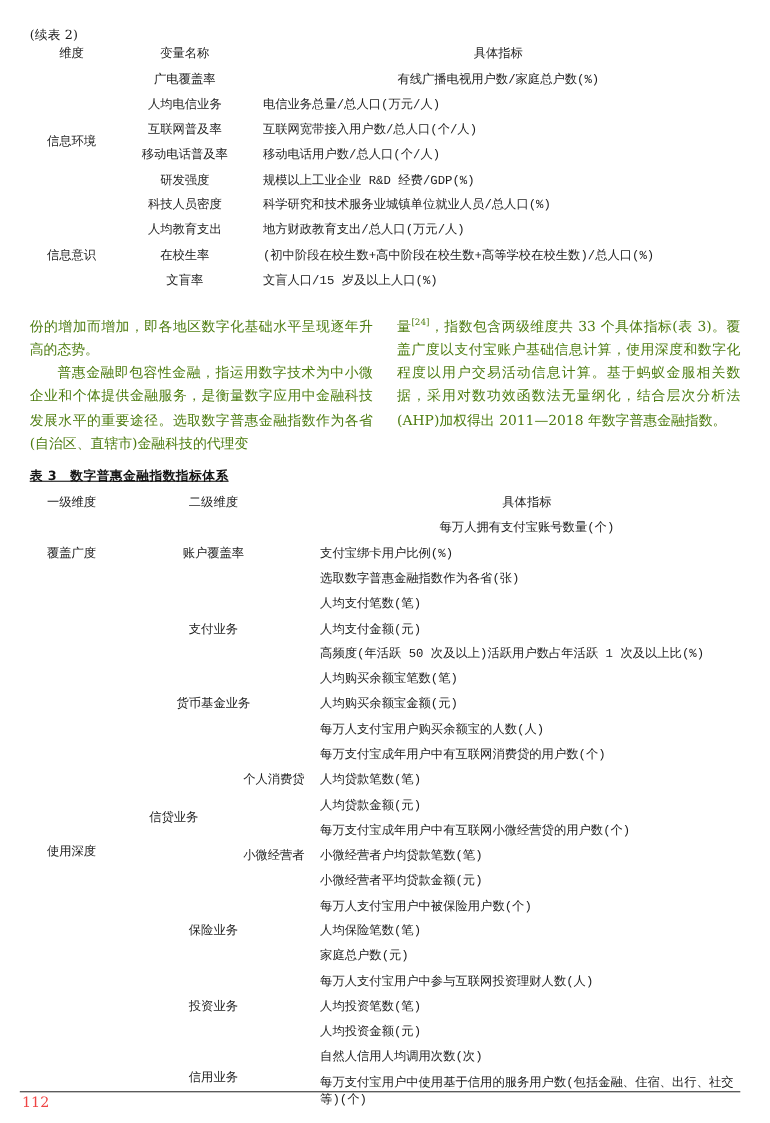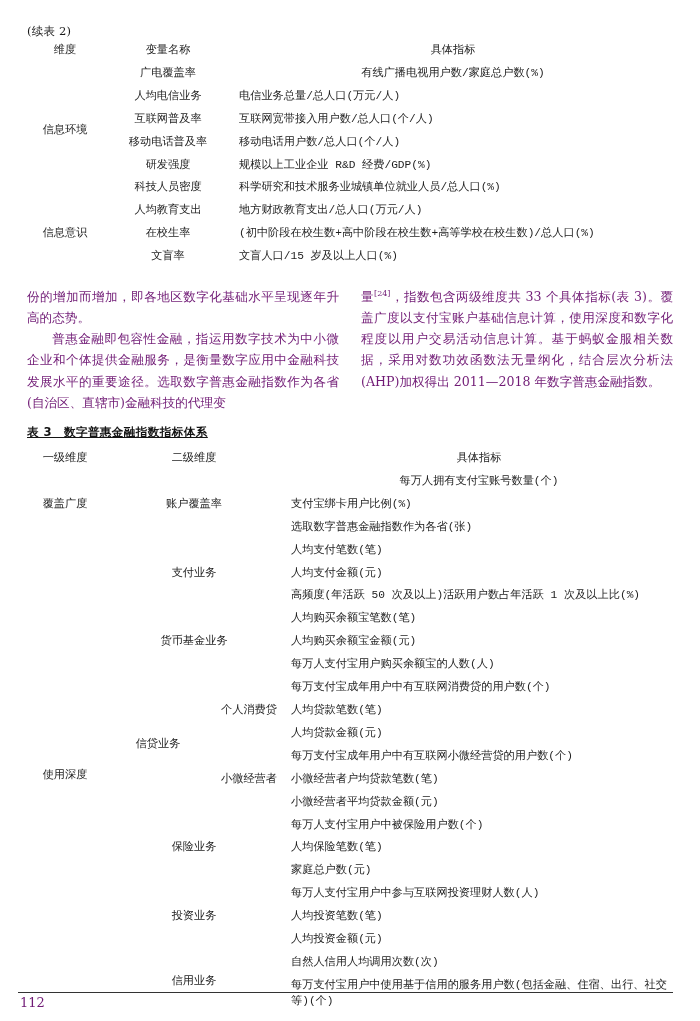--- a/index.html
+++ b/index.html
@@ -78,41 +78,41 @@
     width: 646px;
     display: flex;
     gap: 22px;
   }
   .col {
     width: 312px;
     font-size: 12.6px;
     line-height: 1.68;
     text-align: justify;
     text-justify: inter-ideograph;
-    color: #701a75;
+    color: #4d7c0f;
   }
   .col p { margin: 0; }
   .col p.indent { text-indent: 2em; }
   sup { font-size: 8px; vertical-align: super; }
 
   
   .footer-rule {
     position: absolute;
     left: 18px;
     top: 992px;
     width: 655px;
     border-top: 1.5px solid #333;
   }
   .page-num {
     position: absolute;
     left: 20px;
     top: 995px;
     font-size: 13px;
     font-family: "DejaVu Serif", "Liberation Serif", serif;
-    color: #701a75;
+    color: #ef4444;
   }
 </style>
 </head>
 <body>
 
 <div class="page">
 
   <div class="cont-label">(续表 2)</div>
 
   <div style="position:absolute; left:27px; top:40px; width:646px;">

